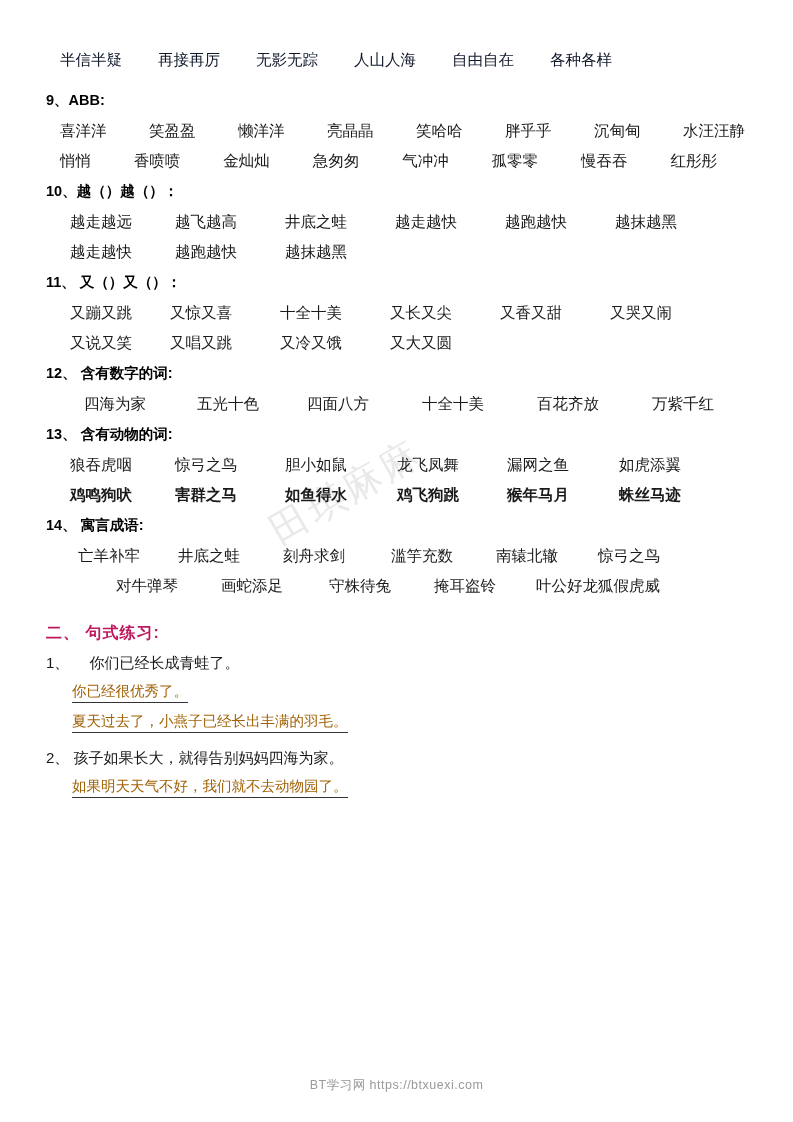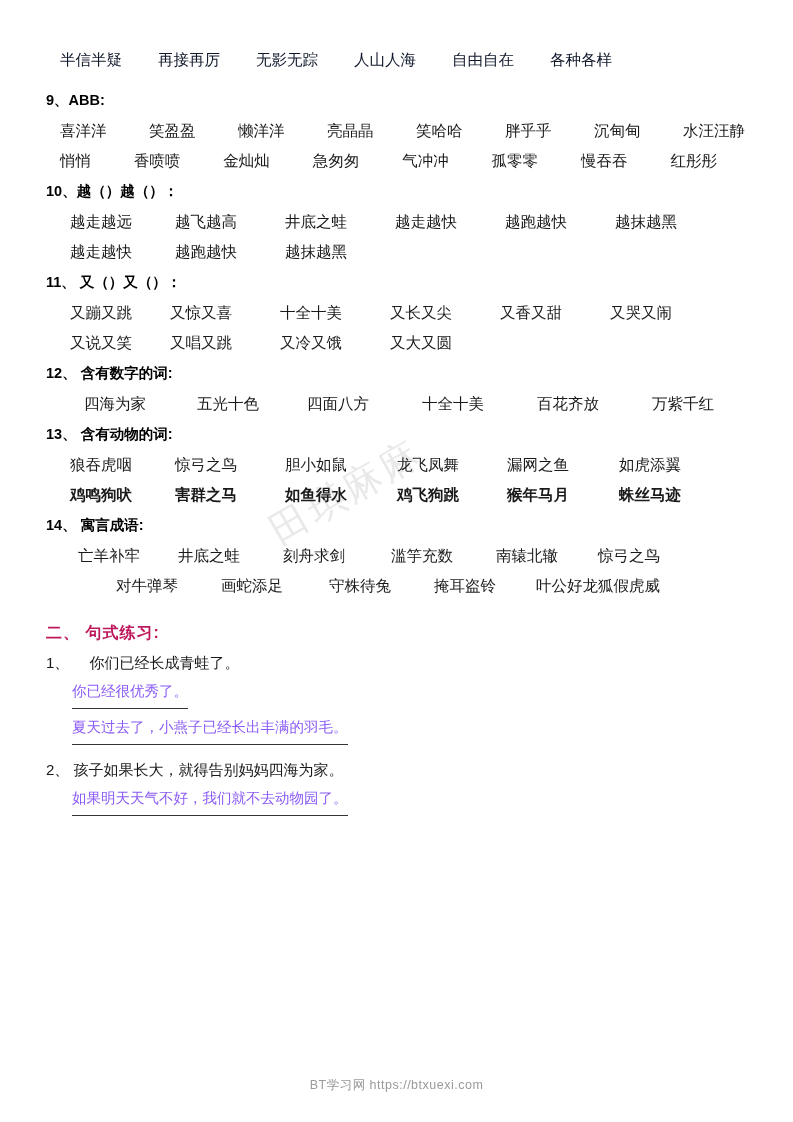--- a/index.html
+++ b/index.html
@@ -79,24 +79,24 @@
   }
   .q-line {
     font-size: 15px;
     margin: 6px 0 0 0;
     color: #1a1a1a;
   }
   .q-num { display: inline-block; }
   .ans-line {
     font-size: 14.5px;
     margin: 9px 0 0 26px;
-    color: #8b5cf6;
+    color: #a16207;
     display: inline-block;
     border-bottom: 1px solid #333;
-    padding-bottom: 7px;
+    padding-bottom: 1px;
   }
   .ans-wrap { margin-left: 0; }
   .footer {
     position: absolute;
     bottom: 28px;
     left: 0;
     width: 793px;
     text-align: center;
     font-size: 12.5px;
     color: #9a9a9a;

